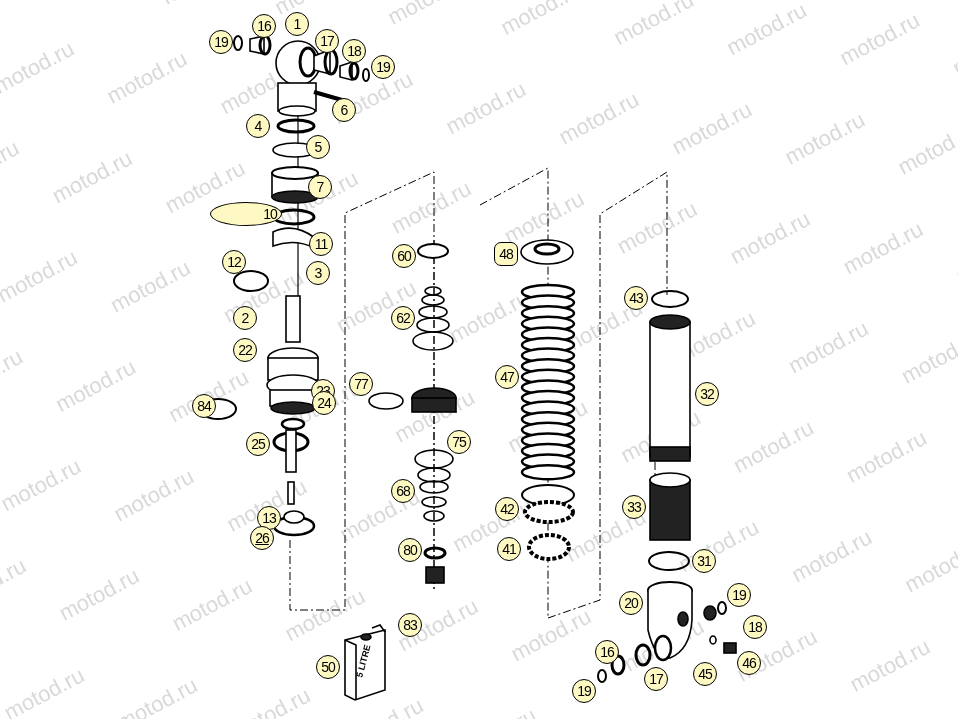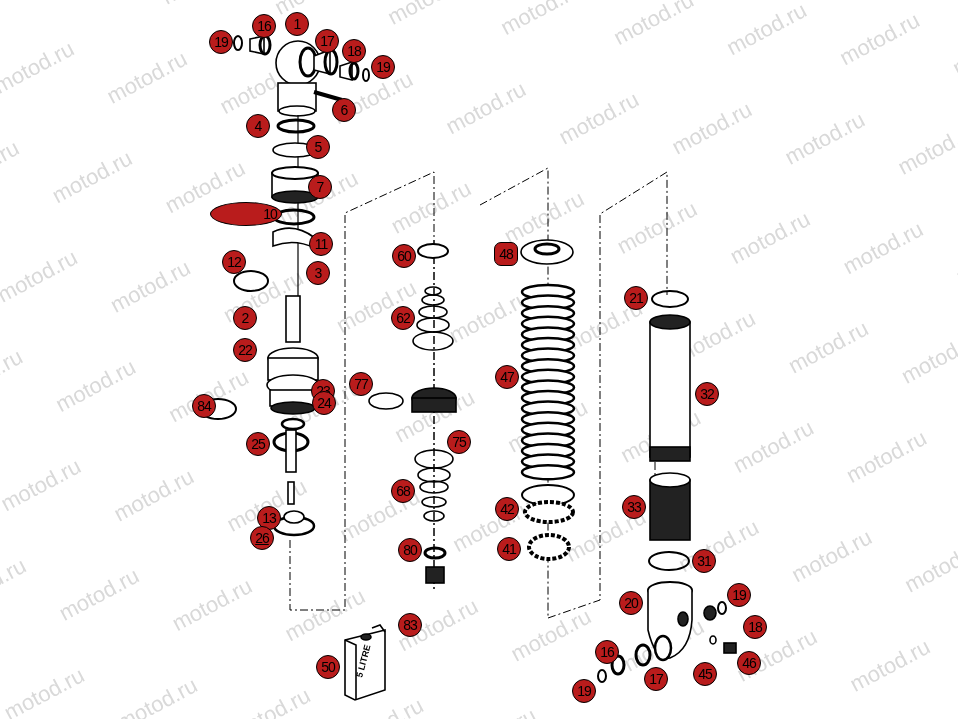--- a/index.html
+++ b/index.html
@@ -1,20 +1,20 @@
 <!DOCTYPE html>
 <html><head>
 <meta charset="utf-8">
 <style>
   html,body{margin:0;padding:0;background:#fff;}
   #stage{position:relative;width:958px;height:719px;overflow:hidden;background:#fff;font-family:"Liberation Sans",sans-serif;}
   #wm{position:absolute;left:0;top:0;width:958px;height:719px;pointer-events:none;}
   #wm text{font-family:"Liberation Sans",sans-serif;font-size:22px;fill:#d9d9d9;}
   #art{position:absolute;left:0;top:0;}
-  .callout{position:absolute;width:22px;height:22px;border:1.4px solid #000;border-radius:50%;background:#b91c1c;
+  .callout{position:absolute;width:22px;height:22px;border:1.4px solid #000;border-radius:50%;background:#fef9c3;
     font-family:"Liberation Sans",sans-serif;font-size:14px;line-height:22px;text-align:center;color:#000;
     transform:translate(-50%,-50%);letter-spacing:-1px;cursor:pointer;}
 </style>
 </head>
 <body>
 
 <div id="stage">
 
   <svg id="wm" viewBox="0 0 958 719">
     <g transform="rotate(-28 479 360)">
@@ -548,21 +548,21 @@
       <div class="callout" style="left: 403px; top: 318px;">62</div>
       <div class="callout" style="left: 361px; top: 384px;">77</div>
       <div class="callout" style="left: 459px; top: 442px;">75</div>
       <div class="callout" style="left: 403px; top: 491px;">68</div>
       <div class="callout" style="left: 410px; top: 550px;">80</div>
       <div class="callout" style="left: 410px; top: 581px; margin-top: 44px;">83</div>
       <div class="callout" style="left: 506px; top: 254px; border-radius: 7px;">48</div>
       <div class="callout" style="left: 507px; top: 377px;">47</div>
       <div class="callout" style="left: 507px; top: 509px;">42</div>
       <div class="callout" style="left: 509px; top: 549px;">41</div>
-      <div class="callout" style="left: 636px; top: 298px;">21</div>
+      <div class="callout" style="left: 636px; top: 298px;">43</div>
       <div class="callout" style="left: 707px; top: 394px;">32</div>
       <div class="callout" style="left: 634px; top: 507px;">33</div>
       <div class="callout" style="left: 704px; top: 561px;">31</div>
       <div class="callout" style="left: 631px; top: 603px;">20</div>
       <div class="callout" style="left: 739px; top: 595px;">19</div>
       <div class="callout" style="left: 755px; top: 627px;">18</div>
       <div class="callout" style="left: 607px; top: 652px;">16</div>
       <div class="callout" style="left: 656px; top: 679px;">17</div>
       <div class="callout" style="left: 584px; top: 691px;">19</div>
       <div class="callout" style="left: 705px; top: 674px;">45</div>

